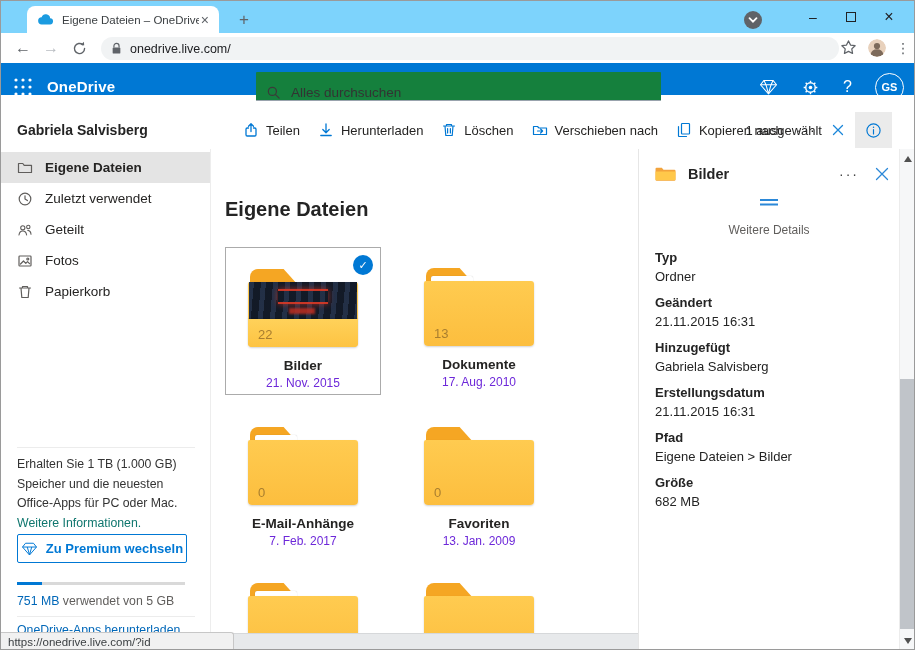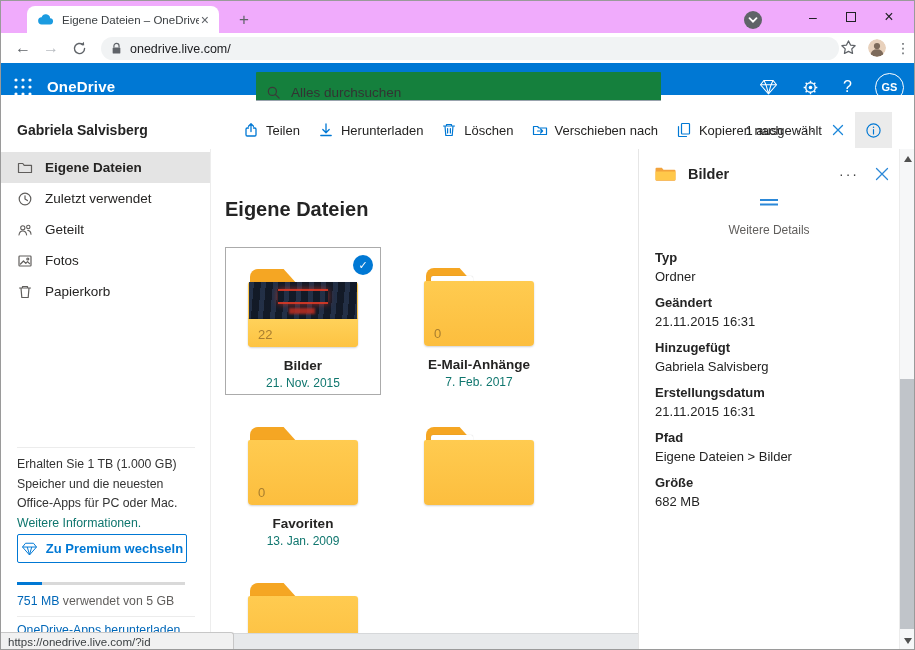--- a/index.html
+++ b/index.html
@@ -1,21 +1,21 @@
 <!DOCTYPE html>
 <html><head>
 <meta charset="utf-8">
 <style>
   * { margin:0; padding:0; box-sizing:border-box; }
   html,body { width:915px; height:650px; }
   body { font-family:"Liberation Sans", sans-serif; background:#fff; overflow:hidden; }
   #window { position:relative; width:915px; height:650px; background:#fff; border:1px solid #9a9a9a; overflow:hidden; }
 
   
-  .titlebar { position:absolute; left:0; top:0; width:100%; height:32px; background:#f0abfc; }
+  .titlebar { position:absolute; left:0; top:0; width:100%; height:32px; background:#7dd3fc; }
   .tab { position:absolute; left:26px; top:5px; width:192px; height:27px; background:#fff; border-radius:8px 8px 0 0; display:flex; align-items:center; padding:0 8px 0 10px; }
   .tab-title { flex:1; font-size:11.5px; color:#3c4043; white-space:nowrap; overflow:hidden; margin-left:8px; }
   .tab-close { color:#5f6368; font-size:14px; line-height:1; cursor:default; padding:0 2px; }
   .newtab-btn { position:absolute; left:232px; top:8px; width:22px; height:22px; color:#5f6368; font-size:17px; text-align:center; line-height:21px; }
   .update-badge { position:absolute; left:742px; top:9px; width:20px; height:20px; }
   .win-controls { position:absolute; right:6px; top:0; height:32px; display:flex; align-items:center; }
   .win-btn { width:38px; height:32px; display:flex; align-items:center; justify-content:center; color:#202124; font-size:14px; }
   .max-box { width:10px; height:10px; border:1.4px solid #202124; }
 
   .navbar { position:absolute; left:0; top:32px; width:100%; height:30px; background:#fff; display:flex; align-items:center; }
@@ -73,21 +73,21 @@
   .apps-link { position:absolute; left:16px; top:474px; font-size:12.3px; color:#0067b8; }
 
   .main { position:absolute; left:210px; top:148px; width:427px; height:502px; background:#fff; overflow:hidden; }
   .main-title { position:absolute; left:14px; top:49px; font-size:20px; font-weight:bold; color:#242424; }
   .tiles { position:absolute; left:14px; top:98px; width:340px; display:grid; grid-template-columns:156px 156px; column-gap:20px; grid-template-rows:148px 130px auto; row-gap:26px; }
   .tile { position:relative; width:156px; display:flex; flex-direction:column; align-items:center; }
   .tile.selected { border:1px solid #ababab; background:#fff; }
   .tiles .tile:nth-child(-n+2) .folder { margin-top:21px; }
   .tiles .tile:nth-child(n+3) .folder { margin-top:6px; }
   .f-name { margin-top:11px; font-size:13.5px; font-weight:bold; color:#252423; }
-  .f-date { margin-top:3px; font-size:12px; color:#0f766e; }
+  .f-date { margin-top:3px; font-size:12px; color:#6d28d9; }
   .check { display:none; position:absolute; top:7px; right:7px; width:20px; height:20px; border-radius:50%; background:#0078d4; box-shadow:0 0 0 2px #fff; color:#fff; font-size:11px; text-align:center; line-height:20px; z-index:9; }
   .tile.selected .check { display:block; }
 
   
   .folder { position:relative; width:110px; height:78px; }
   .folder .tab { position:absolute; top:0; left:2px; width:48px; height:16px; background:#f5a623; clip-path:polygon(0 14%,6% 0,70% 0,100% 100%,0 100%); }
   .folder .paper { display:none; position:absolute; top:8px; left:7px; width:42px; height:10px; background:#fff; border-radius:2px; box-shadow:0 0 1px rgba(0,0,0,.25); }
   .tile.has-paper .paper { display:block; }
   .folder .body { position:absolute; top:13px; left:0; width:110px; height:65px; background:linear-gradient(180deg,#ffcb50 0%,#fcbe3e 100%); border-radius:2px 3px 4px 4px; box-shadow:0 1px 2px rgba(0,0,0,.18); }
   .folder .thumb { display:none; position:absolute; top:13px; left:1px; width:108px; height:37px; background:#141c2a; background-image:repeating-linear-gradient(95deg, rgba(47,64,94,.55) 0 5px, rgba(10,14,22,.15) 5px 12px); z-index:4; }
@@ -418,20 +418,32 @@
     <div class="f-name">Bilder</div>
     <div class="f-date">21. Nov. 2015</div>
   </div>
         <div class="tile has-paper">
 
     <div class="folder">
       <div class="tab"></div>
       <div class="paper"></div>
       <div class="body"></div>
 
+      <div class="count">13</div>
+    </div>
+    <div class="f-name">Dokumente</div>
+    <div class="f-date">17. Aug. 2010</div>
+  </div>
+        <div class="tile has-paper">
+
+    <div class="folder">
+      <div class="tab"></div>
+      <div class="paper"></div>
+      <div class="body"></div>
+
       <div class="count">0</div>
     </div>
     <div class="f-name">E-Mail-Anhänge</div>
     <div class="f-date">7. Feb. 2017</div>
   </div>
         <div class="tile">
 
     <div class="folder">
       <div class="tab"></div>
 

